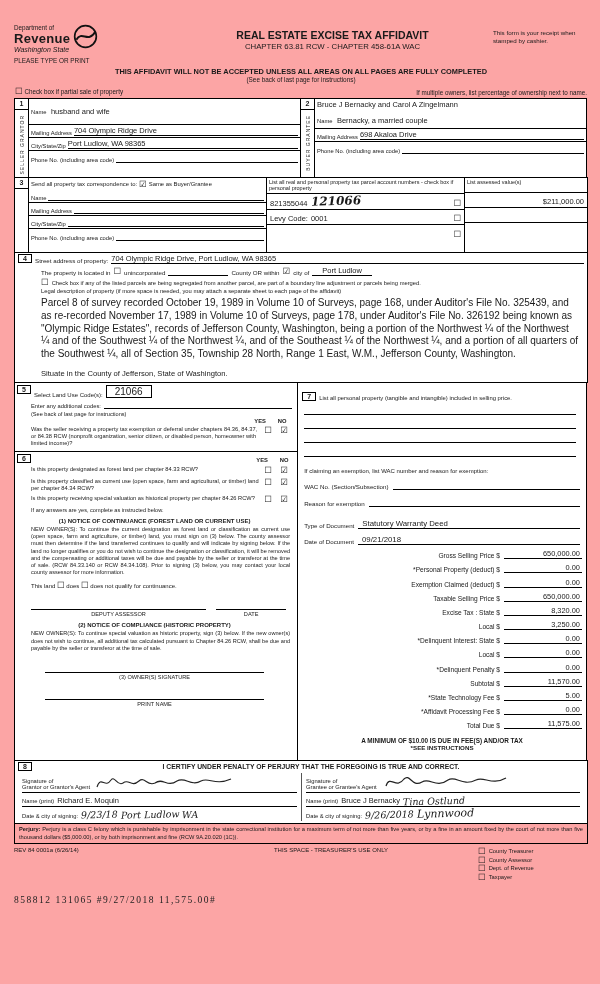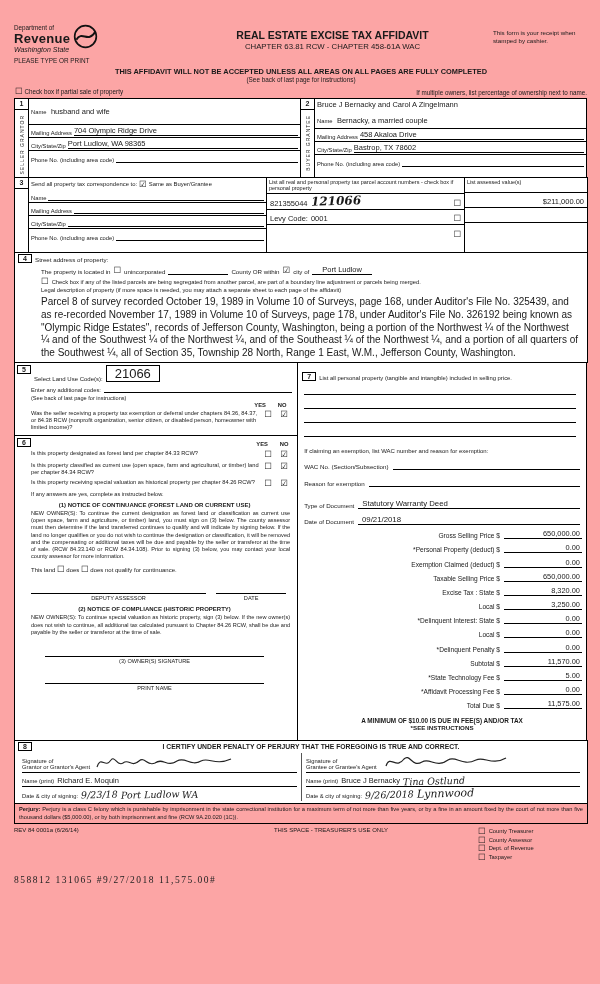--- a/index.html
+++ b/index.html
@@ -66,21 +66,21 @@
   .legal { font-size:10px; line-height:1.28; padding:2px 8px 2px 26px; }
   .situate { font-size:7.6px; padding:6px 8px 4px 26px; }
 
   
   .cols { display:flex; margin-top:-1px; align-items:stretch; }
   .colL { width:49.5%; display:flex; flex-direction:column; }
   .colR { width:50.5%; margin-left:-1px; padding:9px 4px; display:flex; flex-direction:column; }
   .sec5 { padding:1px 3px 3px 0; }
   .sec6 { margin-top:-1px; padding:1px 3px 3px 0; flex:1; }
   .inrow { display:flex; gap:3px; align-items:flex-end; padding:1px 2px; }
-  .lucode { border:1px solid #000; font-size:13px; padding:0 8px; min-width:34px; text-align:center; }
+  .lucode { border:1px solid #000; font-size:10px; padding:0 8px; min-width:34px; text-align:center; }
   .ynhead { display:flex; justify-content:flex-end; gap:6px; font-size:5.8px; font-weight:bold; padding-right:4px; }
   .qrow { display:flex; align-items:flex-start; padding:2px 2px 1px 16px; }
   .qtext { flex:1; font-size:5.7px; line-height:1.25; }
   .yn { width:16px; text-align:center; }
   .fineprint { font-size:5.6px; line-height:1.3; padding:2px 4px 1px 16px; text-align:justify; }
   .ntitle { font-size:6px; font-weight:bold; text-align:center; margin-top:3px; }
   .qualify { font-size:6px; padding:3px 4px 1px 16px; }
   .sigrow { display:flex; gap:10px; padding:10px 8px 2px 16px; }
   .sigcell { flex:1; }
   .sigcell.short { flex:0 0 70px; }
@@ -191,25 +191,21 @@
         <div class="num-badge">2</div>
         <div class="vlabel">BUYER GRANTEE</div>
       </div>
       <div class="party-fields">
         <div class="nameblock">
           <div class="typed">Bruce J Bernacky and Carol A Zingelmann</div>
           <div><span class="flabel">Name</span> <span class="typed">Bernacky, a married couple</span></div>
         </div>
         <div class="fline">
           <span class="flabel">Mailing Address</span>
-          <span class="typed fval">458 Akaloa Drive</span>
-        </div>
-        <div class="fline">
-          <span class="flabel">City/State/Zip</span>
-          <span class="typed fval">Bastrop, TX 78602</span>
+          <span class="typed fval">698 Akaloa Drive</span>
         </div>
         <div class="fline nb">
           <span class="flabel">Phone No. (including area code)</span>
           <span class="fval"></span>
         </div>
       </div>
     </div>
   </div>
 
   <div class="box sec3">
@@ -269,39 +265,41 @@
       <div class="prow">
           <span style="flex:1"></span>
         </div>
     </div>
   </div>
 
   <div class="box sec4">
     <div class="s4row">
       <span class="s4num">4</span>
       <span>Street address of property:</span>
+      <span class="typed fval">704 Olympic Ridge Drive, Port Ludlow, WA 98365</span>
     </div>
     <div class="s4row" style="padding-left:26px;">
       <span>The property is located in</span>
       <span class="cbx">☐</span>
       <span>unincorporated</span>
       <span style="width:60px;border-bottom:1px solid #000;"></span>
       <span>County OR within</span>
       <span class="cbx">☑</span>
       <span>city of</span>
       <span class="typed" style="border-bottom:1px solid #000;padding:0 10px;">Port Ludlow</span>
     </div>
     <div class="s4row" style="padding-left:26px;">
       <span class="cbx">☐</span>
       <span style="font-size:5.8px;">Check box if any of the listed parcels are being segregated from another parcel, are part of a boundary line adjustment or parcels being merged.</span>
     </div>
     <div class="s4row" style="padding-left:26px;">
       <span style="font-size:5.8px;">Legal description of property (if more space is needed, you may attach a separate sheet to each page of the affidavit)</span>
     </div>
     <div class="legal">Parcel 8 of survey recorded October 19, 1989 in Volume 10 of Surveys, page 168, under Auditor's File No. 325439, and as re-recorded November 17, 1989 in Volume 10 of Surveys, page 178, under Auditor's File No. 326192 being known as "Olympic Ridge Estates", records of Jefferson County, Washington, being a portion of the Northwest ¼ of the Northwest ¼ and of the Southwest ¼ of the Northwest ¼, and of the Southeast ¼ of the Northwest ¼, and a portion of all quarters of the Southwest ¼, all of Section 35, Township 28 North, Range 1 East, W.M., Jefferson County, Washington.</div>
+    <div class="situate">Situate in the County of Jefferson, State of Washington.</div>
   </div>
 
   <div class="cols">
     <div class="colL">
 
       <div class="box sec5">
         <div class="inrow">
           <span class="s4num">5</span>
           <span style="font-size:6px;">Select Land Use Code(s):</span>
           <span class="lucode">21066</span>

